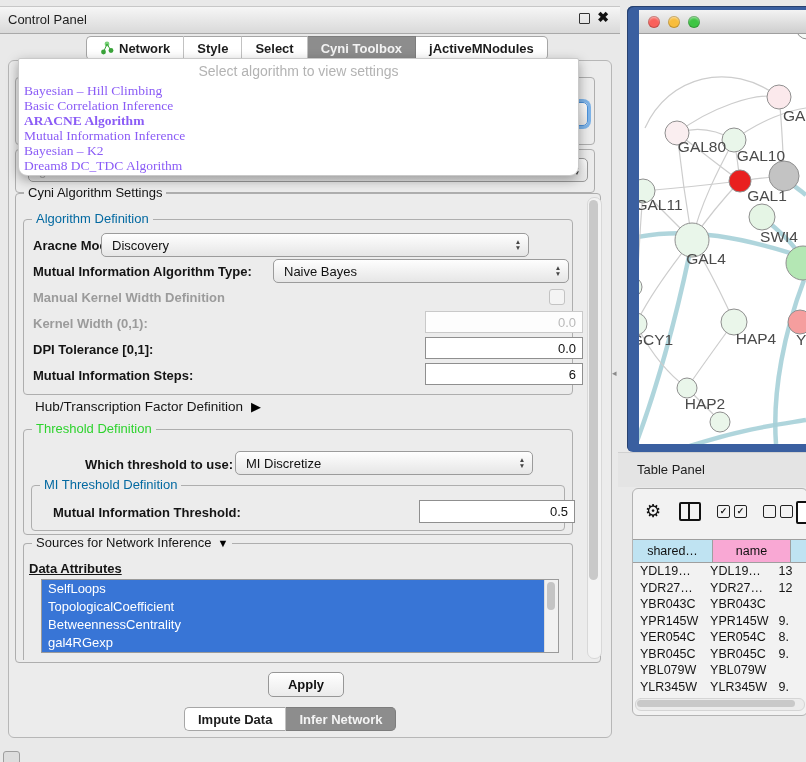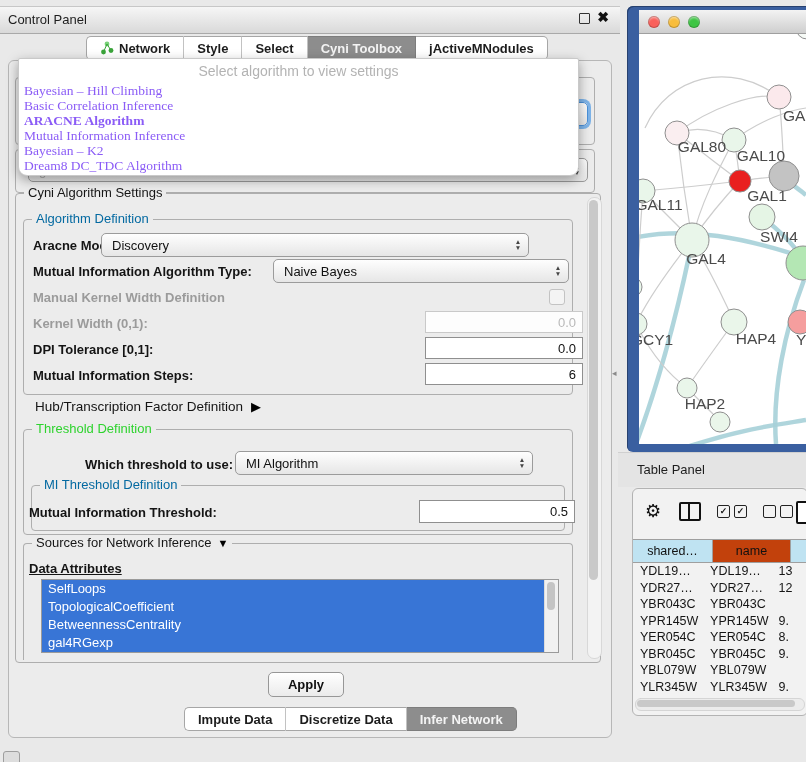--- a/index.html
+++ b/index.html
@@ -100,21 +100,21 @@
   .gear{font-size:18px;color:#111;margin-left:12px;}
   .colicon{width:18px;height:15px;border:2px solid #111;border-radius:2px;margin-left:18px;position:relative;}
   .colicon:before{content:"";position:absolute;left:7px;top:0;bottom:0;width:2px;background:#111;}
   .cb{width:11px;height:11px;border:1.5px solid #222;border-radius:2px;display:inline-flex;
       align-items:center;justify-content:center;font-size:9px;color:#111;font-weight:700;}
   .cbgrp{display:flex;gap:4px;margin-left:16px;}
   .pageicon{position:absolute;right:-7px;top:12px;width:14px;height:19px;border:2px solid #111;border-radius:2px;background:#fff;}
   .thead{position:absolute;left:0;top:50px;display:flex;height:24px;}
   .hcell{display:flex;align-items:center;justify-content:center;font-size:12.5px;color:#111;
       border-top:1px solid #9f9f9f;border-bottom:1px solid #9f9f9f;border-right:1px solid #9f9f9f;
-      background:#c2410c;box-sizing:border-box;}
+      background:#f9a8d4;box-sizing:border-box;}
   .hcell.cy{background:#bfe3f2;}
   .tbody{position:absolute;left:0;top:74px;width:174px;height:136px;overflow:hidden;}
   .trow{display:flex;height:16.5px;align-items:center;font-size:12.5px;color:#151515;}
   .tcell{padding-left:7px;white-space:nowrap;overflow:hidden;box-sizing:border-box;}
   .c0{width:80px;}.c1{width:78px;}.c2{width:40px;}
   .hscroll{position:absolute;left:2px;right:2px;bottom:4px;height:11px;background:#ececec;
       border:1px solid #d5d5d5;border-radius:6px;}
   .hscroll .th{position:absolute;left:1px;top:1px;height:7px;width:158px;background:#c9c9c9;border-radius:4px;}
 
   #splitter-arrow{position:absolute;left:612px;top:368px;font-size:9px;color:#8a8a8a;}
@@ -210,27 +210,27 @@
 
       <span class="lbl plain" style="left:26px;top:338px;font-size:13.5px;">
         <span>Hub/Transcription Factor Definition</span><span class="arrow-right">▶</span>
       </span>
 
       <div class="group" style="left:14px;top:368px;width:548px;height:104px;">
         <span class="legend green plain">Threshold Definition</span>
       </div>
       <span class="lbl" style="left:76px;top:396px;">Which threshold to use:</span>
       <div class="combo" style="left:226px;top:390px;width:298px;">
-        <span>MI Algorithm</span>
+        <span>MI Discretize</span>
         <span class="stp">▲<br>▼</span>
       </div>
       <div class="group" style="left:22px;top:424px;width:532px;height:44px;">
         <span class="legend blue plain">MI Threshold Definition</span>
       </div>
-      <span class="lbl" style="left:20px;top:444px;">Mutual Information Threshold:</span>
+      <span class="lbl" style="left:44px;top:444px;">Mutual Information Threshold:</span>
       <div class="field" style="left:410px;top:439px;width:142px;height:21px;">
           <span>0.5</span>
         </div>
 
       <div class="group" style="left:14px;top:482px;width:548px;height:116px;border-bottom:none;border-radius:4px 4px 0 0;">
         <span class="legend plain"><span>Sources for Network Inference</span><span class="arrow-down">▼</span></span>
       </div>
       <span class="lbl" style="left:20px;top:500px;text-decoration:underline;">Data Attributes</span>
       <div class="listbox" style="left:32px;top:518px;width:516px;height:72px;">
         <div class="lsb">
@@ -241,23 +241,20 @@
           <div class="li">BetweennessCentrality</div>
           <div class="li">gal4RGexp</div>
         </div>
 
       <div class="btn" style="left:259px;top:611px;width:74px;">
           <span>Apply</span>
         </div>
       <div class="segbar" style="left:135px;top:646px;padding-left:40px;">
           <span class="seg">
             <span>Impute Data</span>
-          </span>
-          <span class="seg">
-            <span>Discretize Data</span>
           </span>
           <span class="seg sel">
             <span>Infer Network</span>
           </span>
         </div>
     </div>
 
     <div class="popup">
       <div class="prompt">Select algorithm to view settings</div>
       <div>

